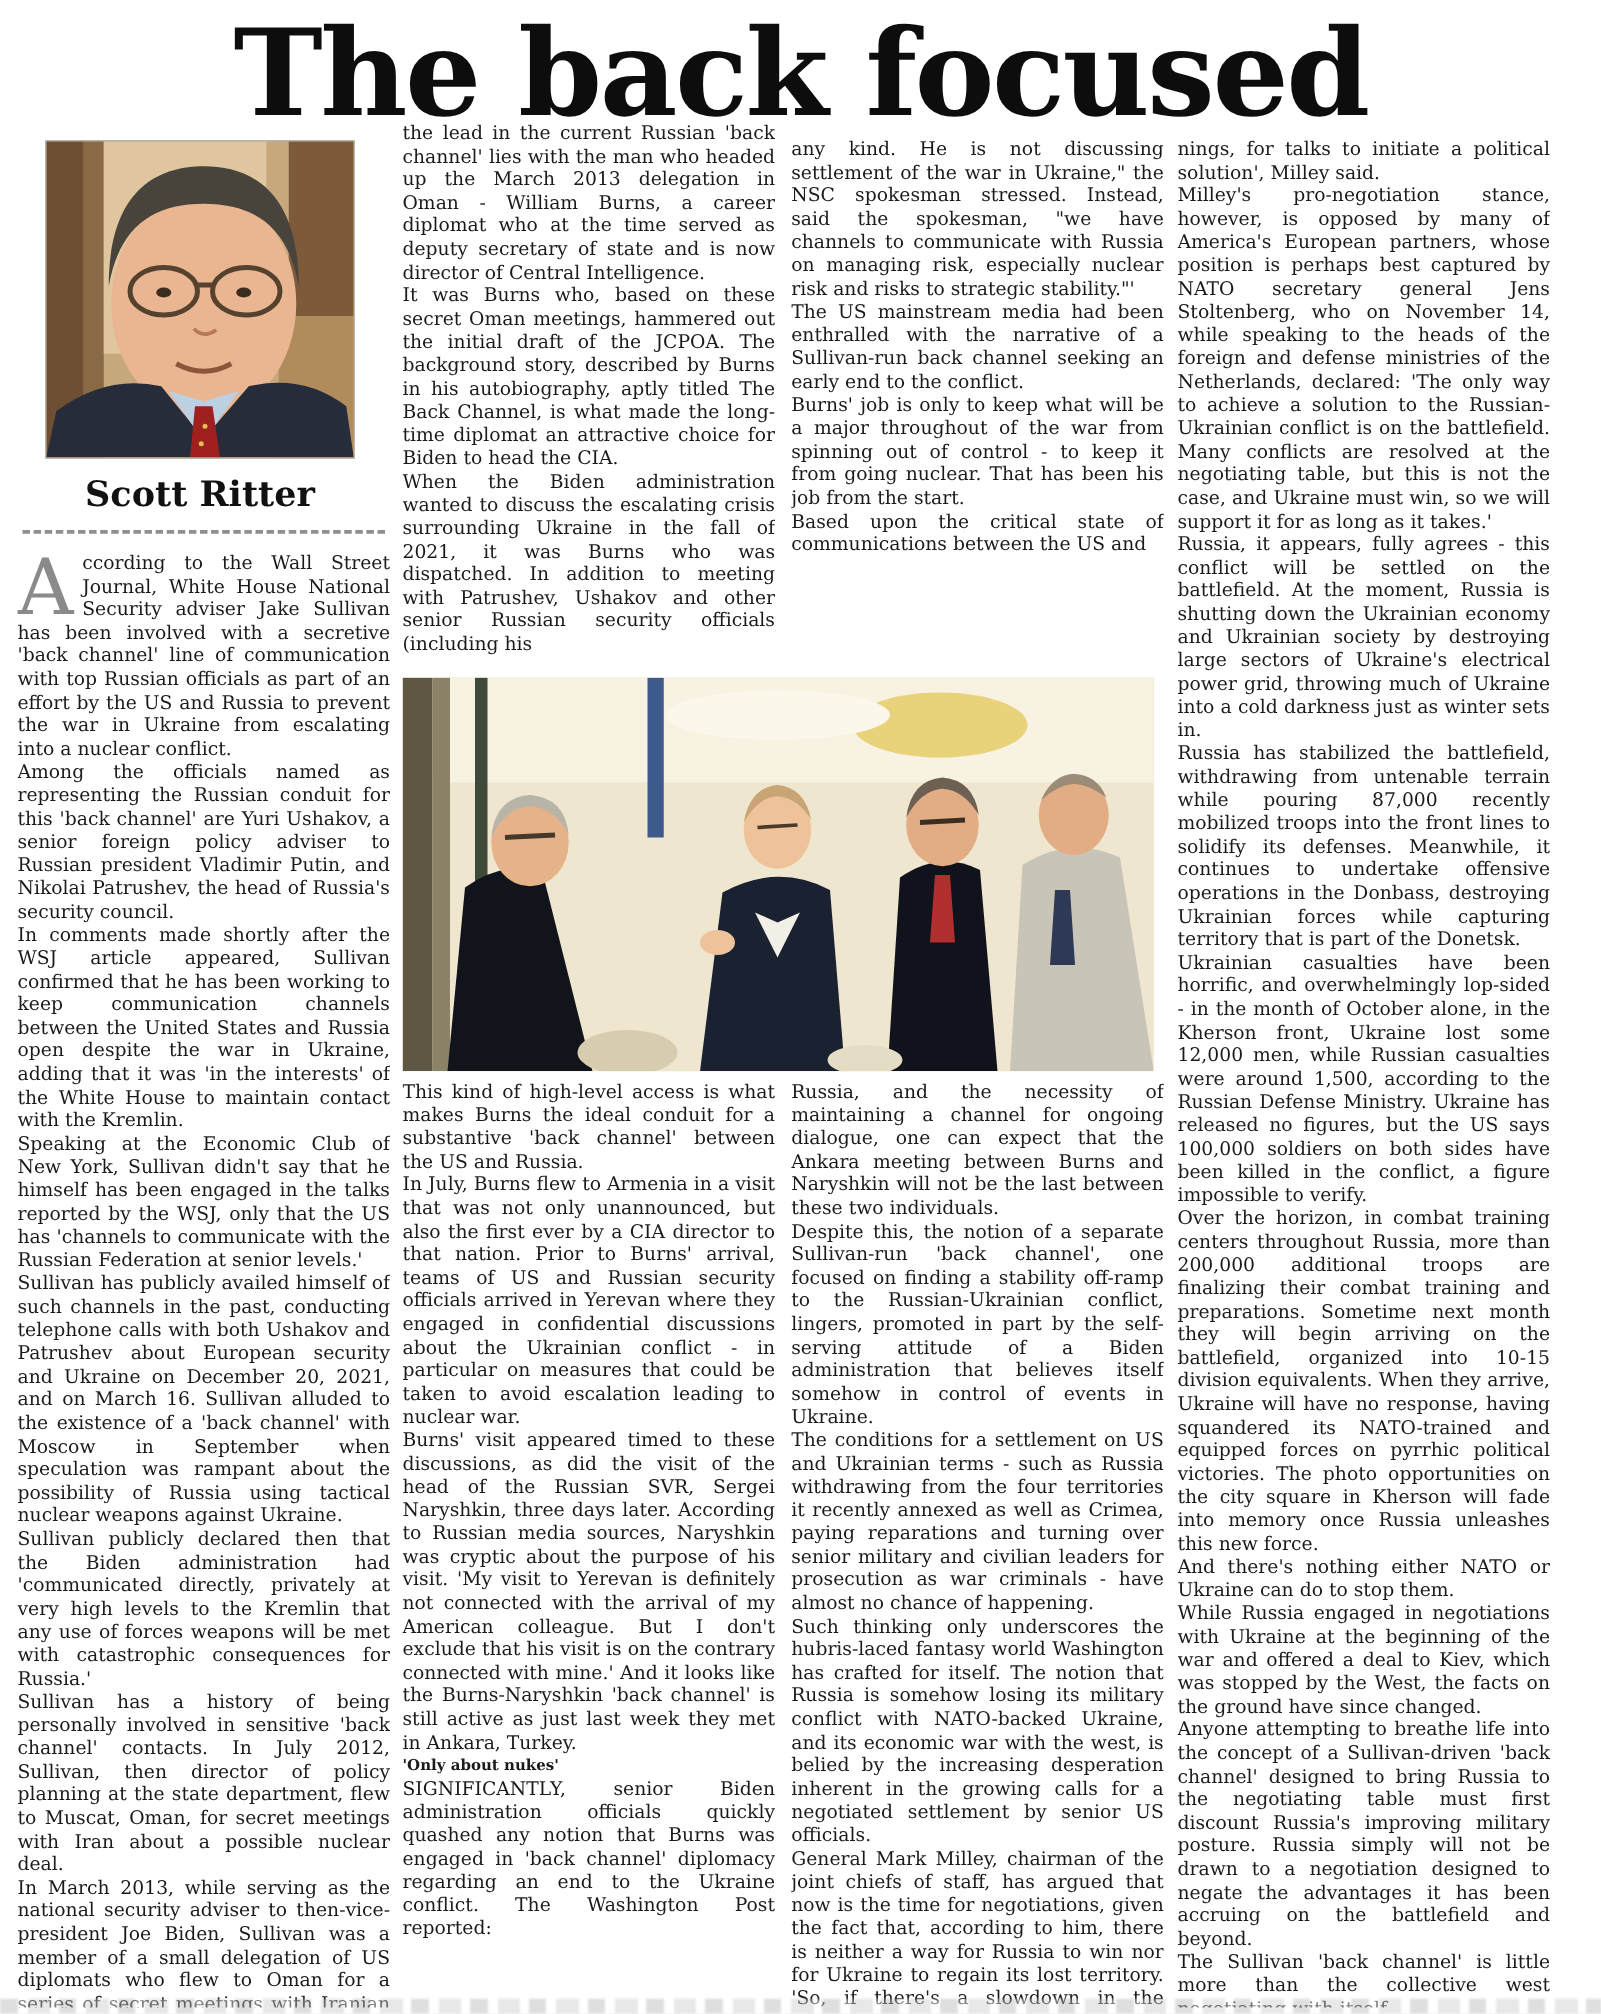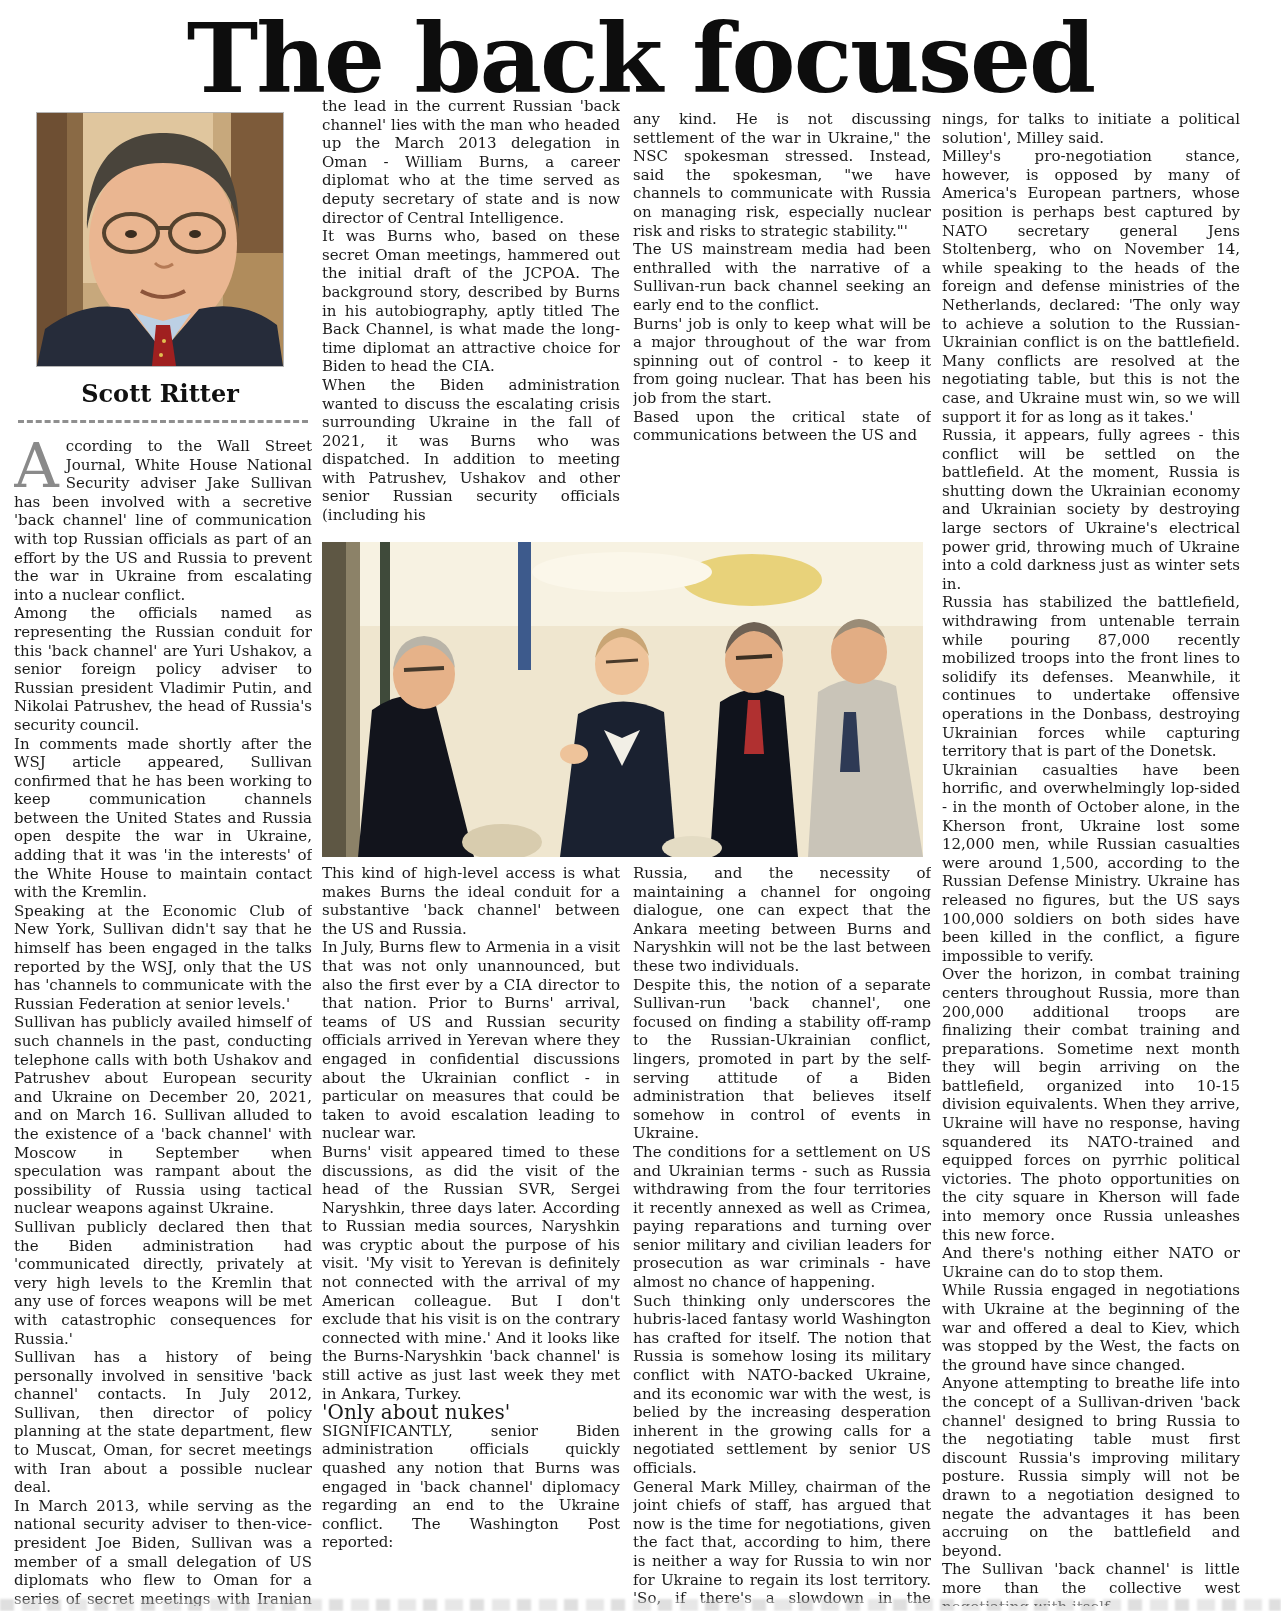--- a/index.html
+++ b/index.html
@@ -2,30 +2,30 @@
 <html><head>
 <meta charset="utf-8">
 <style>
   html,body{margin:0;padding:0;background:#e8e8e8;}
   .page{position:relative;width:1281px;height:1611px;background:#ffffff;overflow:hidden;
         font-family:"DejaVu Serif","Liberation Serif",serif;color:#1a1a1a;margin:0 auto;}
   .masthead{position:absolute;left:0;right:0;top:2px;margin:0;text-align:center;
         font-size:96px;font-weight:700;letter-spacing:-2px;color:#0d0d0d;}
   .col{position:absolute;overflow:hidden;}
   .col p{margin:0;font-size:15px;line-height:18.6px;text-align:justify;}
-  .col h3{margin:0;font-size:20px;line-height:18.6px;font-weight:400;text-align:left;}
+  .col h3{margin:0;font-size:12px;line-height:18.6px;font-weight:700;text-align:left;}
   #col1{left:14px;top:110px;width:298px;height:1496px;}
   #col2top{left:322px;top:97px;width:298px;height:430px;}
   #col2bot{left:322px;top:864px;width:298px;height:742px;}
   #col3top{left:633px;top:110px;width:298px;height:430px;}
   #col3bot{left:633px;top:864px;width:298px;height:742px;}
   #col4{left:942px;top:110px;width:298px;height:1496px;}
   .portrait-frame{width:248px;height:255px;margin:2px 0 0 22px;border:1px solid #b5b5b5;
         box-sizing:border-box;overflow:hidden;background:#c7a87c;}
-  .byline{width:248px;margin:12px 0 0 22px;text-align:center;font-size:24px;font-weight:700;color:#111;}
+  .byline{width:248px;margin:12px 0 0 22px;text-align:center;font-size:28px;font-weight:700;color:#111;}
   .dashed-rule{margin:12px 4px 14px 4px;border-top:3px dashed #8f8f8f;height:0;}
   .dropcap{float:left;font-size:62px;line-height:50px;padding:4px 7px 0 0;color:#8a8a8a;font-weight:400;}
   .photo-main{position:absolute;left:322px;top:542px;width:601px;height:315px;overflow:hidden;background:#efe6cf;}
   .bottom-cut{position:absolute;left:0;right:0;bottom:0;height:12px;opacity:.45;filter:blur(1px);
         background:repeating-linear-gradient(90deg,#b9b9b9 0 14px,#ffffff 14px 22px,#cccccc 22px 40px,#ffffff 40px 47px);}
 </style>
 </head>
 <body>
 
 <div class="page">

